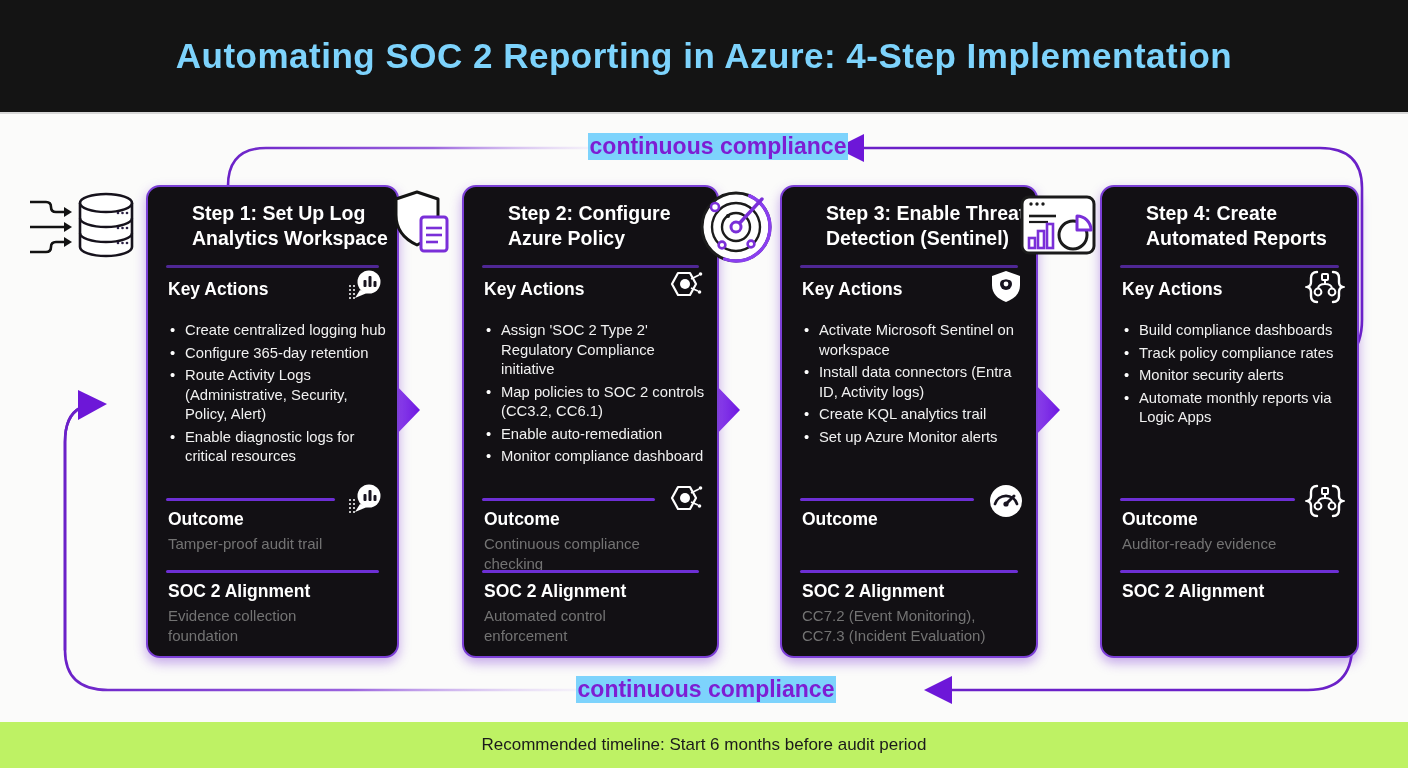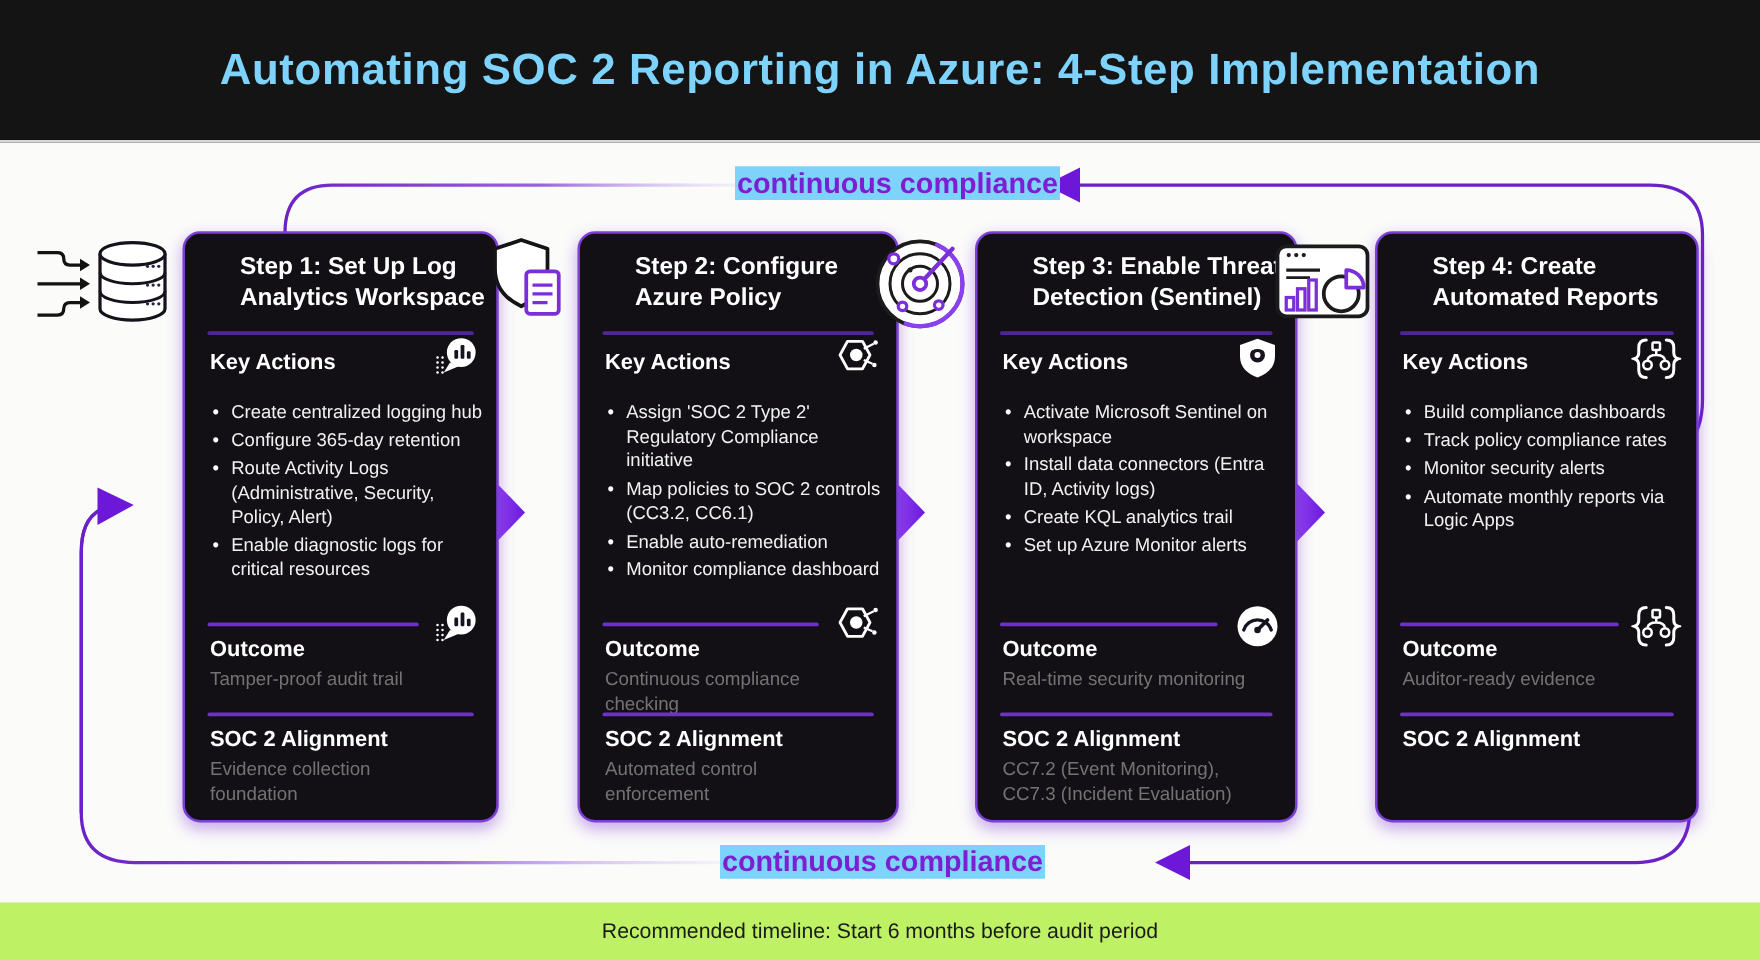--- a/index.html
+++ b/index.html
@@ -250,21 +250,20 @@
     <div class="d d2"></div>
     <span class="corner ci-bot">
       <svg width="36" height="36" viewBox="0 0 36 36">
         <circle cx="18" cy="18" r="16" fill="#fff"></circle>
         <path d="M7 21 A11.5 11.5 0 0 1 29 21" fill="none" stroke="#17131f" stroke-width="2.6" stroke-linecap="round"></path>
         <line x1="18" y1="21" x2="26" y2="13" stroke="#17131f" stroke-width="3" stroke-linecap="round"></line>
         <circle cx="18" cy="21" r="2.6" fill="#17131f"></circle>
       </svg>
     </span>
     <h3 class="sec-h oh">Outcome</h3>
-    <p class="sec-t ot">Real-time security monitoring</p>
     <div class="d d3"></div>
     <h3 class="sec-h sh">SOC 2 Alignment</h3>
     <p class="sec-t st">CC7.2 (Event Monitoring), CC7.3 (Incident Evaluation)</p>
   </section>
 
   <span class="ticon" style="left:698px;top:188px">
     <svg width="80" height="80" viewBox="0 0 80 80">
       <circle cx="38" cy="39" r="34" fill="#fff" stroke="#1b1b1b" stroke-width="3"></circle>
       <circle cx="38" cy="39" r="34" fill="none" stroke="#8a3ff0" stroke-width="3.4" stroke-dasharray="105 109" stroke-dashoffset="40" stroke-linecap="round"></circle>
       <circle cx="38" cy="39" r="24" fill="none" stroke="#1b1b1b" stroke-width="2.4"></circle>

